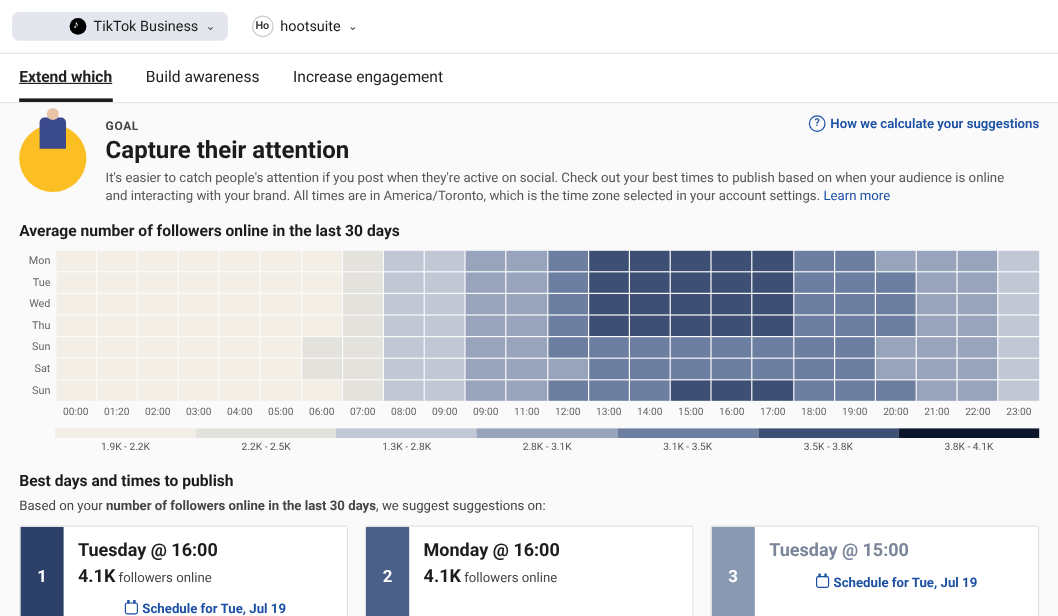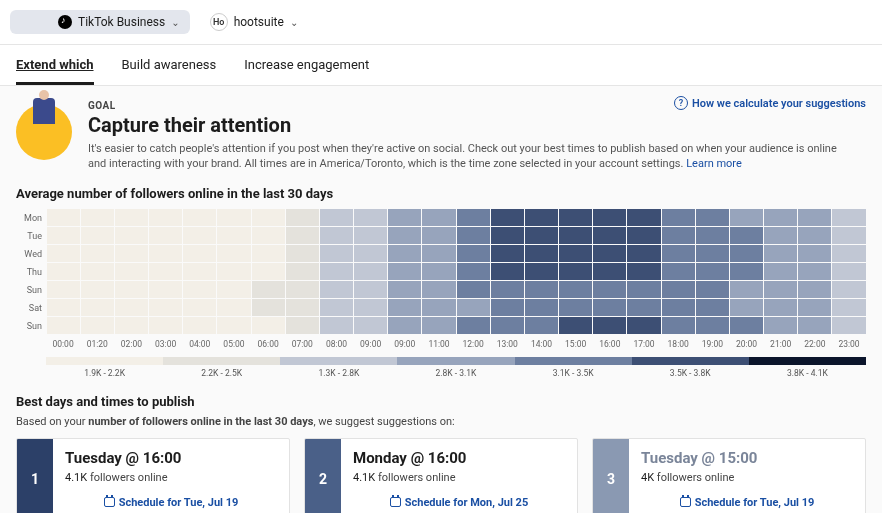--- a/index.html
+++ b/index.html
@@ -54,21 +54,21 @@
   .cards { display:flex; gap:14px; }
   .card { flex:1; background:#fff; border:1px solid #e2e2e2; border-radius:2px; display:flex; overflow:hidden; }
   .card .rank { width:36px; display:flex; align-items:center; justify-content:center; font-weight:700; font-size:14px; color:#fff; }
   .card:nth-child(1) .rank { background:#2c4068; }
   .card:nth-child(2) .rank { background:#4a6088; }
   .card:nth-child(3) .rank { background:#8a99b2; }
   .card-body { padding:10px 12px; flex:1; }
   .card-body .when { font-size:15px; font-weight:700; color:#1c1c1c; margin-bottom:4px; }
   .card:nth-child(3) .when { color:#7a8599; }
   .card-body .metric { font-size:11px; color:#444; }
-  .card-body .metric b { font-size:11px; font-weight:400; color:#1c1c1c; }
+  .card-body .metric b { font-size:15px; font-weight:700; color:#1c1c1c; }
   .card-body .schedule { margin-top:12px; text-align:center; color:#1a4fa3; font-weight:700; font-size:11px; cursor:pointer; }
   .cal-ico { display:inline-block; width:11px; height:10px; border:1.5px solid #1a4fa3; border-radius:2px; position:relative; vertical-align:-1px; margin-right:4px; }
   .cal-ico::before { content:""; position:absolute; top:-3px; left:1px; width:2px; height:3px; background:#1a4fa3; box-shadow:5px 0 #1a4fa3; }
 </style>
 </head>
 <body>
 
 <div class="topbar">
   <div class="dropdown dark">
     <span class="tiktok-dot"></span>
@@ -373,27 +373,25 @@
             <div class="when">Tuesday @ 16:00</div>
             <div class="metric"><b>4.1K</b> followers online</div>
             <div class="schedule"><span class="cal-ico"></span>Schedule for Tue, Jul 19</div>
           </div>
         </div>
         <div class="card">
           <div class="rank">2</div>
           <div class="card-body">
             <div class="when">Monday @ 16:00</div>
             <div class="metric"><b>4.1K</b> followers online</div>
-            <div class="schedule"><span class="cal-ico"></span>Schedule for Mon, Jul 25</div>
           </div>
         </div>
         <div class="card">
           <div class="rank">3</div>
           <div class="card-body">
             <div class="when">Tuesday @ 15:00</div>
-            <div class="metric"><b>4K</b> followers online</div>
             <div class="schedule"><span class="cal-ico"></span>Schedule for Tue, Jul 19</div>
           </div>
         </div>
       </div>
   </div>
 
 </div>
 
 </body></html>

